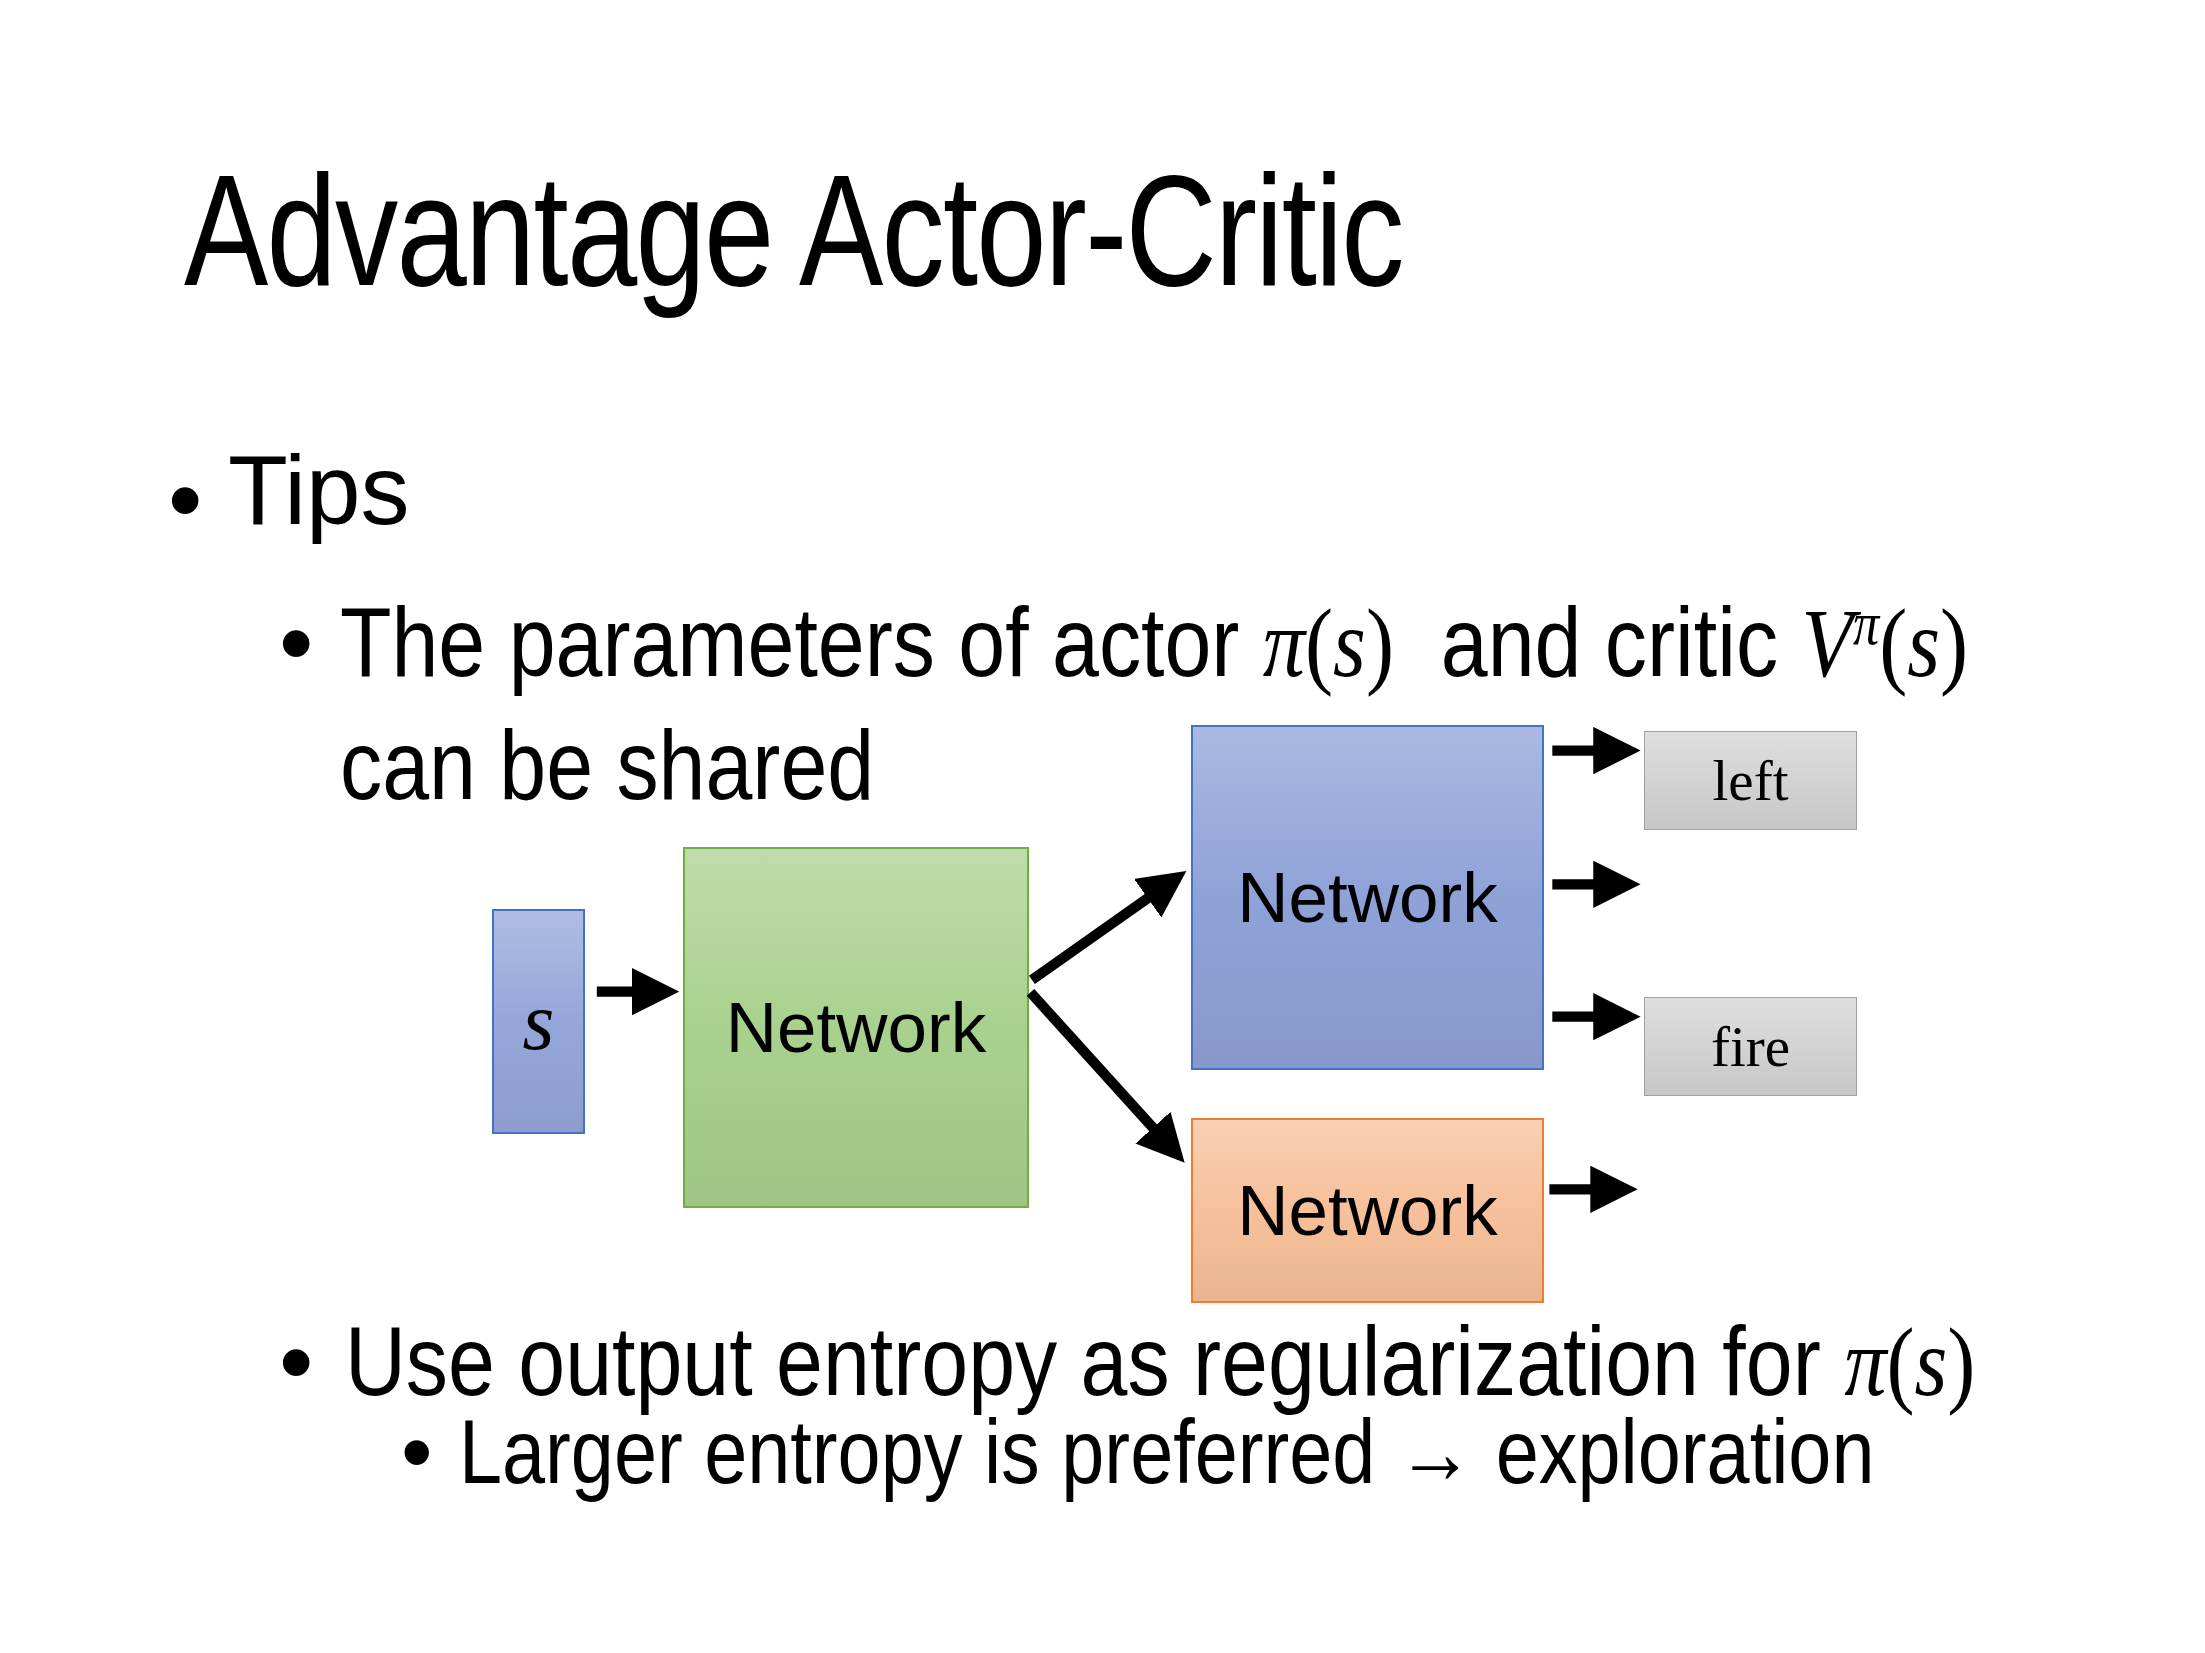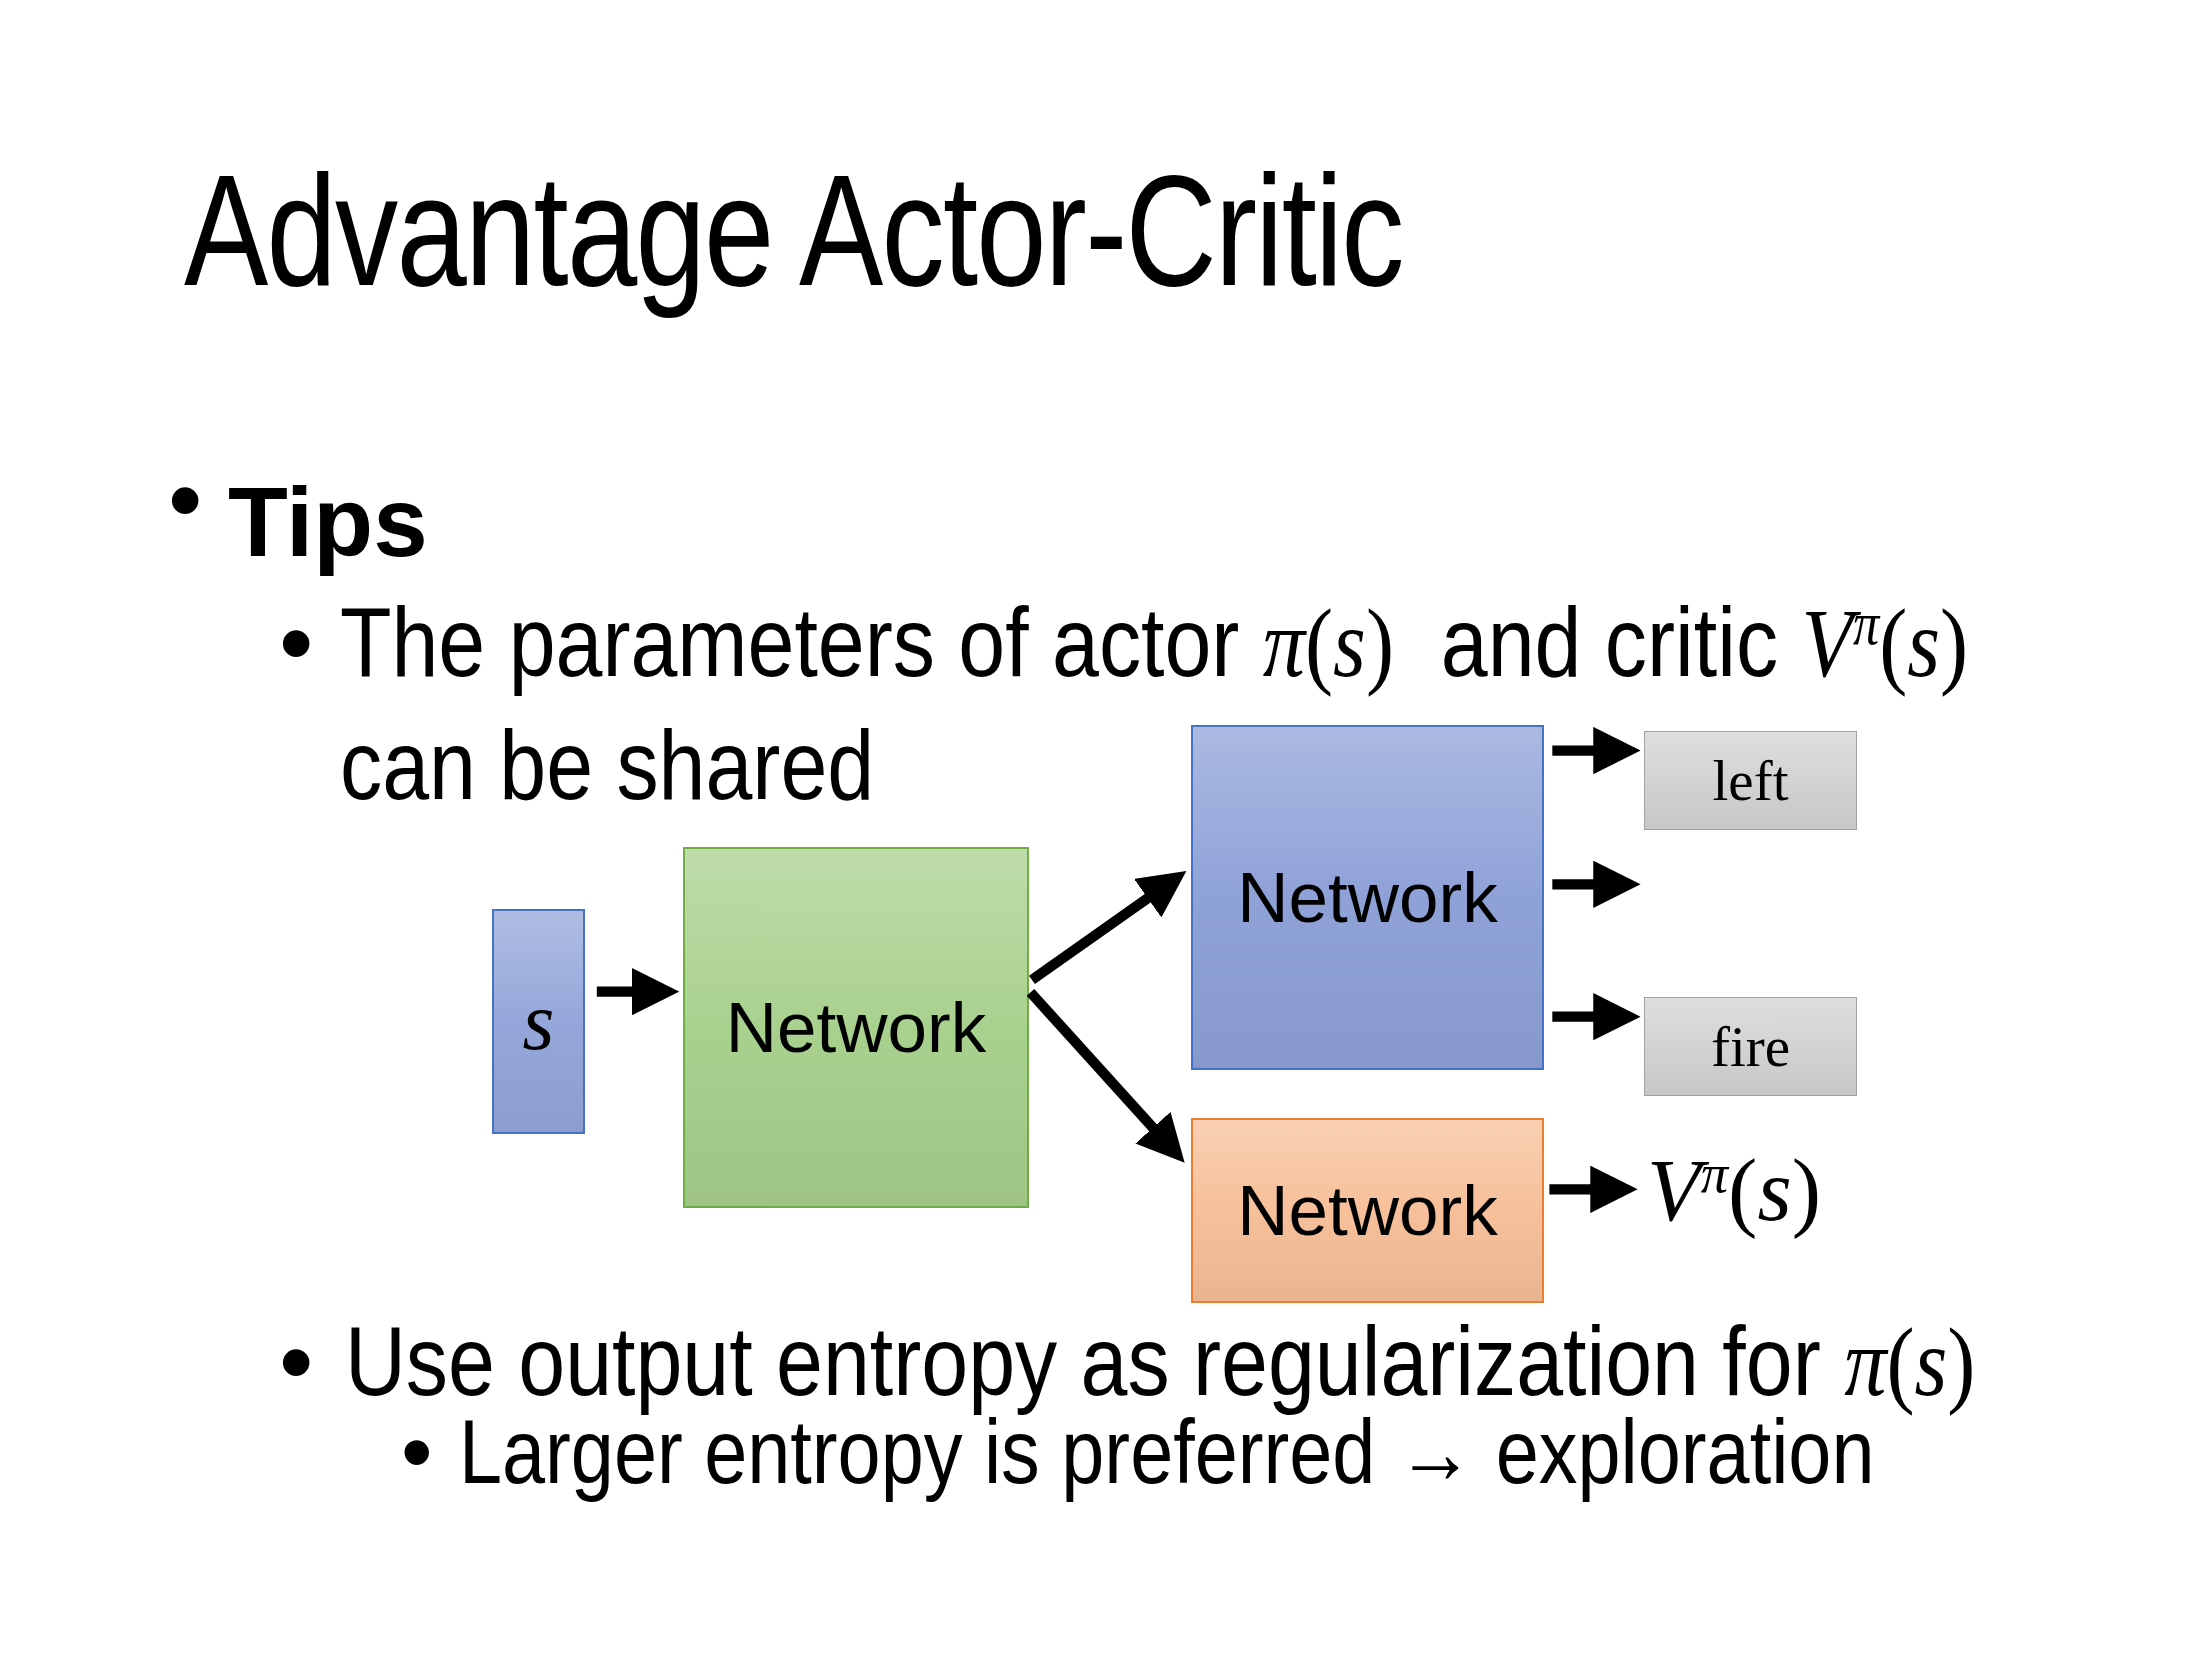--- a/index.html
+++ b/index.html
@@ -20,21 +20,21 @@
          transform:scaleX(0.80);transform-origin:0 0;}
 
   .bullet-glyph{position:absolute;line-height:1.2;}
   .b1{left:168px;top:441px;font-size:98px;}
   .b2{left:279px;top:584px;font-size:98px;}
   .b4{left:279px;top:1303px;font-size:98px;}
   .b5{left:401px;top:1398px;font-size:90px;}
 
   .textrow{position:absolute;line-height:1.2;white-space:pre;
            transform:scaleX(0.86);transform-origin:0 0;}
-  .row-tips{left:228px;top:464px;font-size:98px;transform:none;font-weight:bold;}
+  .row-tips{left:228px;top:432px;font-size:98px;transform:none;}
   .row-param1{left:340px;top:584px;font-size:98px;}
   .row-param2{left:340px;top:707px;font-size:98px;}
   .row-entropy{left:345px;top:1303px;font-size:98px;}
   .row-explore{left:459px;top:1398px;font-size:90px;}
 
   .math{font-family:"Liberation Serif",serif;}
   .it{font-style:italic;}
   .sup{font-size:0.62em;position:relative;top:-0.52em;font-style:italic;
        font-family:"Liberation Serif",serif;}
 
@@ -87,21 +87,20 @@
   <div class="box critic-box">
     <span class="lbl">Network</span>
   </div>
   <div class="box action-box act-left">
     <span class="lbl">left</span>
   </div>
   <div class="box action-box act-fire">
     <span class="lbl">fire</span>
   </div>
 
-  <div class="v-out math"><span class="it">V</span><span class="sup">π</span><span>(</span><span class="it">s</span><span>)</span></div>
 
   <svg class="arrows" viewBox="0 0 3000 2250">
     <defs>
       <marker id="ah" viewBox="0 0 10 10" refX="7.5" refY="5" markerWidth="4.6" markerHeight="4.6" orient="auto">
         <path d="M0,0 L10,5 L0,10 Z"></path>
       </marker>
     </defs>
     <line x1="812" y1="1349" x2="908" y2="1349" marker-end="url(#ah)"></line>
     <line x1="1404" y1="1333" x2="1601" y2="1194" marker-end="url(#ah)"></line>
     <line x1="1402" y1="1350" x2="1601" y2="1570" marker-end="url(#ah)"></line>

